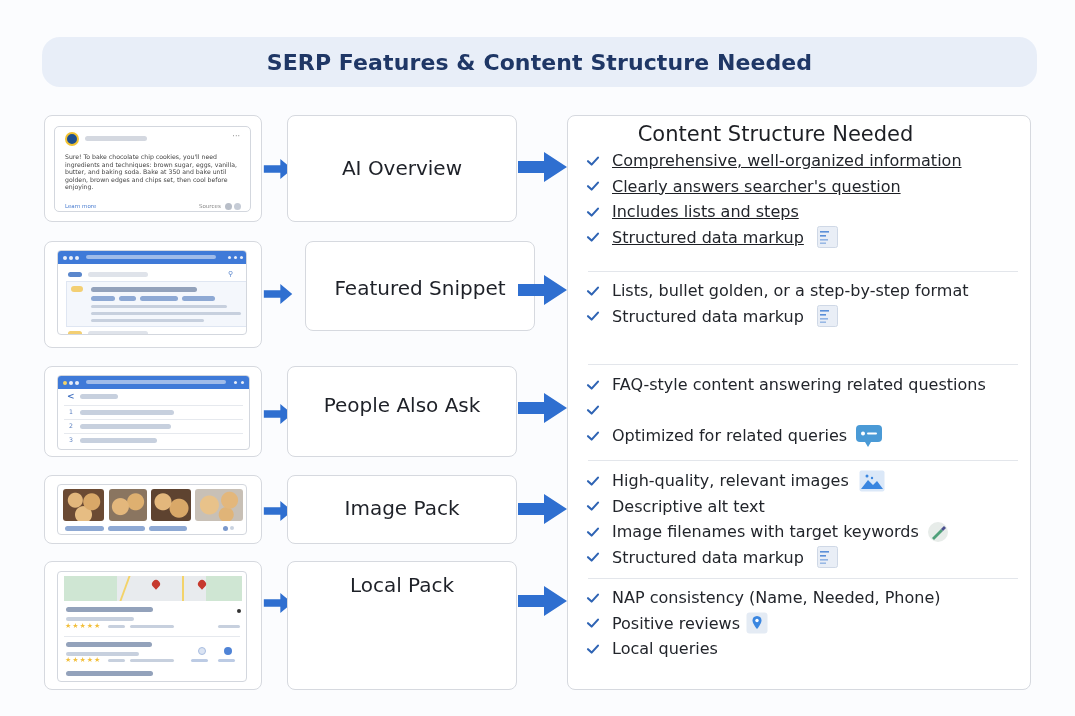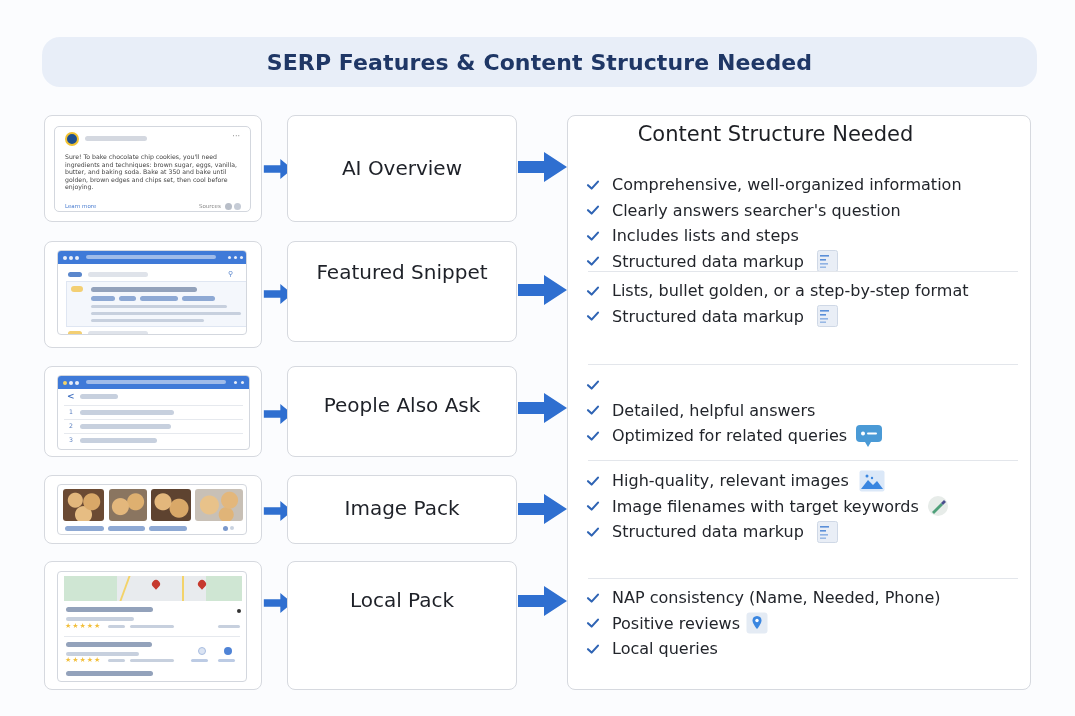--- a/index.html
+++ b/index.html
@@ -117,21 +117,21 @@
     <div class="bar" style="left:33px;top:54px;width:136px;height:3px;"></div>
     <div class="bar" style="left:33px;top:61px;width:150px;height:3px;"></div>
     <div class="bar" style="left:33px;top:68px;width:113px;height:3px;"></div>
     <div class="bar" style="left:10px;top:80px;width:14px;height:5px;background:#f3cf73;"></div>
     <div class="bar" style="left:30px;top:80px;width:60px;background:#dfe3ea;"></div>
   </div>
 </div>
 <svg class="arrow-small" style="left:263px;top:283px;width:31px;height:22px;">
     <use href="#arrS"></use>
   </svg>
-<div class="card feat" style="top:241px;height:101px;padding-top:18px;">
+<div class="card feat" style="top:241px;height:90px;padding-top:34px;margin-left:18px;">
   <span>Featured Snippet</span>
 </div>
 <svg class="arrow-big" style="left:518px;top:275px;width:50px;height:30px;">
     <use href="#arrB"></use>
   </svg>
 
 <div class="card thumb" style="top:366px;height:91px;">
   <div class="inner" style="left:12px;top:8px;width:193px;height:75px;">
     <div class="browser-top">
       <div class="dot" style="left:5px;background:#f3d36a;"></div>
@@ -211,31 +211,31 @@
     <div style="position:absolute;left:140px;top:75px;width:8px;height:8px;border-radius:50%;background:#dbe4f3;border:1px solid #a9bde0;"></div>
     <div style="position:absolute;left:166px;top:75px;width:8px;height:8px;border-radius:50%;background:#4f83d6;"></div>
     <div class="bar" style="left:133px;top:87px;width:17px;height:3px;background:#bccbe4;"></div>
     <div class="bar" style="left:160px;top:87px;width:17px;height:3px;background:#bccbe4;"></div>
     <div class="bar dark" style="left:8px;top:99px;width:87px;height:5px;"></div>
   </div>
 </div>
 <svg class="arrow-small" style="left:263px;top:592px;width:31px;height:22px;">
     <use href="#arrS"></use>
   </svg>
-<div class="card feat" style="top:561px;height:129px;padding-top:26px;">
+<div class="card feat" style="top:561px;height:129px;padding-top:11px;">
   <span>Local Pack</span>
 </div>
 <svg class="arrow-big" style="left:518px;top:586px;width:50px;height:30px;">
     <use href="#arrB"></use>
   </svg>
 
 <div class="panel">
   <div class="panel-title">Content Structure Needed</div>
 
-  <div class="group" style="top:56px;">
+  <div class="group" style="top:32px;text-decoration:underline;">
     <div class="item">
         <svg class="check">
           <use href="#chk"></use>
         </svg>
         <span>Comprehensive, well-organized information</span>
       </div>
     <div class="item">
         <svg class="check">
           <use href="#chk"></use>
         </svg>
@@ -276,26 +276,26 @@
         </svg>
       </div>
   </div>
   <div class="divider" style="top:248px;"></div>
 
   <div class="group" style="top:256px;">
     <div class="item">
         <svg class="check">
           <use href="#chk"></use>
         </svg>
-      </div>
-    <div class="item">
-        <svg class="check">
-          <use href="#chk"></use>
-        </svg>
-        <span>Detailed, helpful answers</span>
+        <span>FAQ-style content answering related questions</span>
+      </div>
+    <div class="item">
+        <svg class="check">
+          <use href="#chk"></use>
+        </svg>
       </div>
     <div class="item">
         <svg class="check">
           <use href="#chk"></use>
         </svg>
         <span>Optimized for related queries</span>
       <svg class="mini-icon" width="28" height="24" style="margin-left:8px;" viewBox="0 0 28 24">
           <rect x="1" y="1" width="26" height="17" rx="4" fill="#4a9ad6"></rect>
           <path d="M10 18 L13 23 L16 18 Z" fill="#4a9ad6"></path>
           <circle cx="8" cy="9.5" r="2" fill="#fff"></circle>
@@ -315,20 +315,26 @@
           <rect x="0.5" y="0.5" width="25" height="21" rx="2" fill="#dbe8f8"></rect>
           <path d="M2 19 L9 10 L14 15 L18 11 L24 19 Z" fill="#3a86e0"></path>
           <circle cx="8" cy="6" r="1.5" fill="#3a86e0"></circle>
           <circle cx="13" cy="8" r="1.2" fill="#3a86e0"></circle>
         </svg>
       </div>
     <div class="item">
         <svg class="check">
           <use href="#chk"></use>
         </svg>
+        <span>Descriptive alt text</span>
+      </div>
+    <div class="item">
+        <svg class="check">
+          <use href="#chk"></use>
+        </svg>
         <span>Image filenames with target keywords</span>
       <svg class="mini-icon" width="22" height="22" style="margin-left:8px;" viewBox="0 0 22 22">
           <circle cx="11" cy="11" r="10" fill="#e7ece9"></circle>
           <path d="M5 17 L14 8 L16 10 L7 19 Z" fill="#4fa07a"></path>
           <path d="M14 8 L17 5 L19 7 L16 10 Z" fill="#4a4f8e"></path>
         </svg>
       </div>
     <div class="item">
         <svg class="check">
           <use href="#chk"></use>

